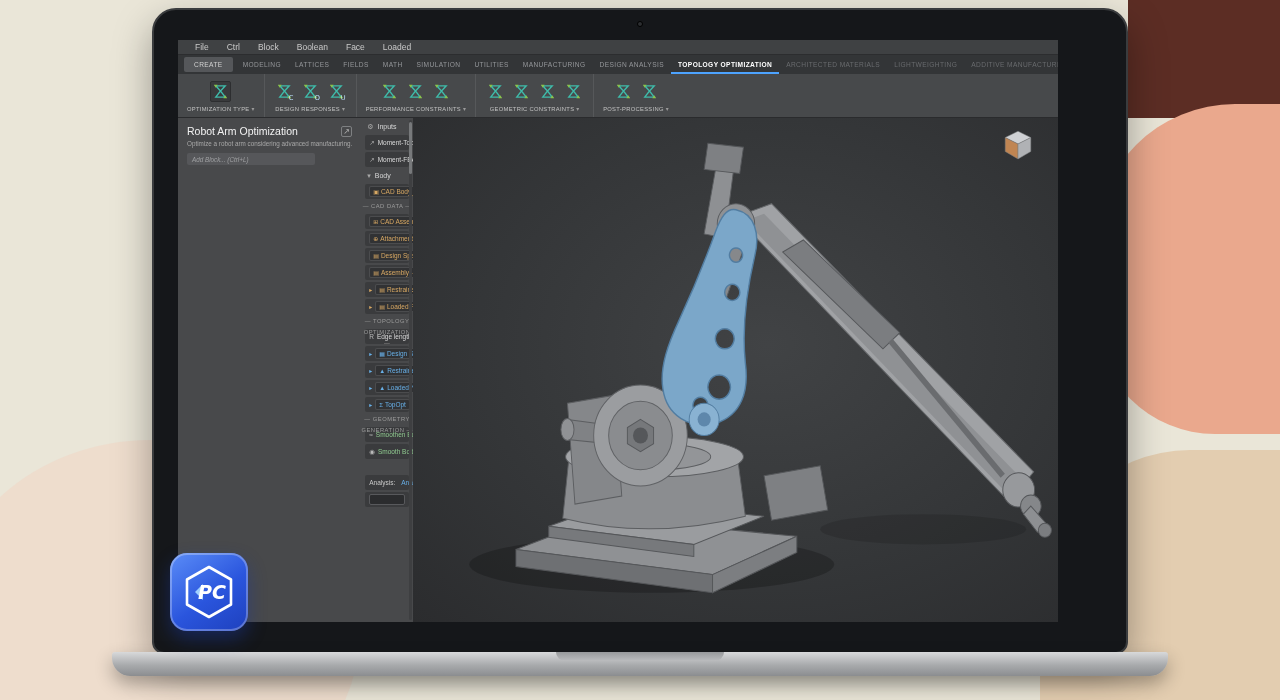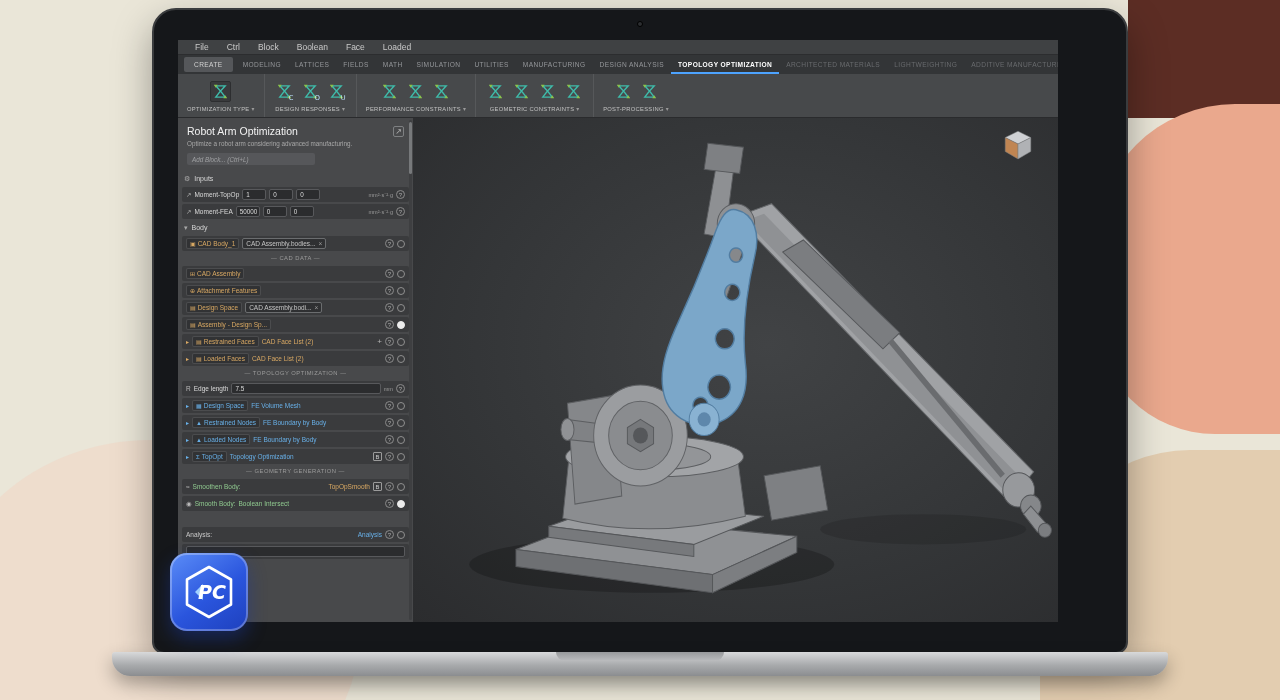--- a/index.html
+++ b/index.html
@@ -45,21 +45,21 @@
   .tb-group + .tb-group { border-left:1px solid #56585a; }
   .tb-icons { display:flex; gap:5px; align-items:center; height:25px; }
   .tb-icon { width:21px; height:21px; display:flex; align-items:center; justify-content:center; }
   .tb-icon.sel { background:#393a3c; border:1px solid #2d2e30; border-radius:2px; }
   .tb-label { font-size:5.8px; letter-spacing:.3px; color:#c2c2c2; margin-top:2px; white-space:nowrap; }
   .tb-label .caret { color:#9a9a9a; margin-left:2px; }
 
   .content { flex:1; display:flex; min-height:0; }
 
   
-  .panel { width:235px; background:#48494b; position:relative; flex:none; display:flex; flex-direction:column; overflow:hidden; }
+  .panel { width:235px; background:#48494b; position:relative; flex:none; display:flex; overflow:hidden; }
   .panel-head { padding:7px 9px 5px 9px; }
   .panel-title-row { display:flex; align-items:center; justify-content:space-between; }
   .panel-title { font-size:10.5px; color:#f2f2f2; }
   .panel-head-icon { font-size:8px; color:#b0b0b0; border:1px solid #7e8082; border-radius:2px;
     width:11px; height:11px; display:flex; align-items:center; justify-content:center; }
   .panel-sub { font-size:6.3px; color:#a8a8a8; margin-top:3px; }
   .add-block { margin-top:6px; width:128px; height:12px; background:#56575a; border-radius:2px;
     color:#9fa0a2; font-size:6.3px; font-style:italic; display:flex; align-items:center; padding:0 5px; }
 
   .block-list { flex:1; overflow:hidden; padding-bottom:4px; }

